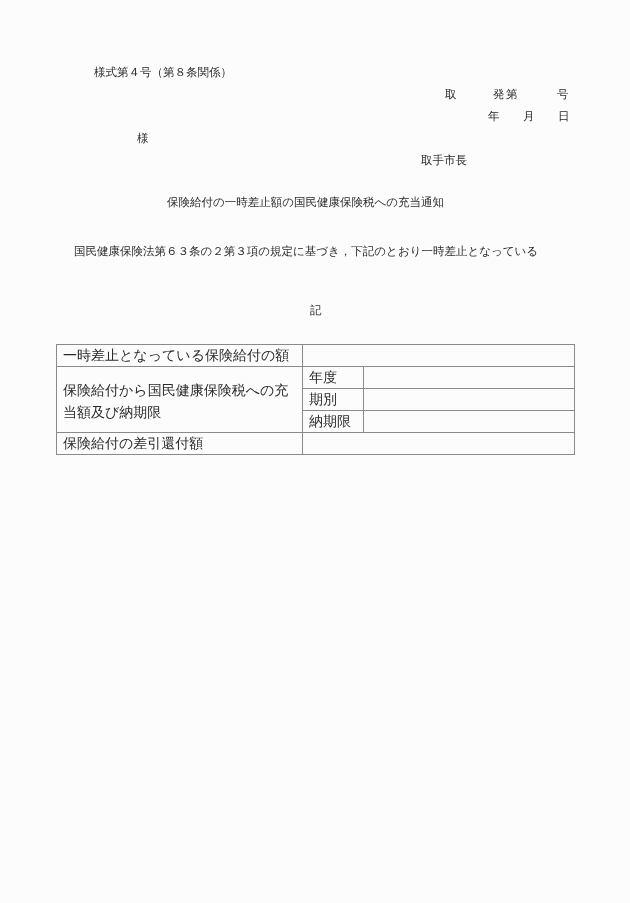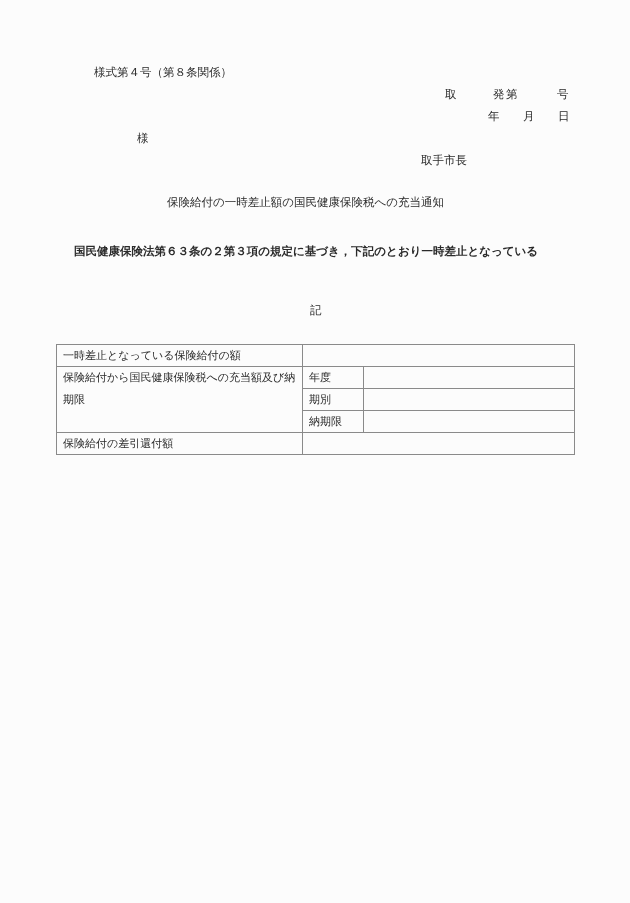--- a/index.html
+++ b/index.html
@@ -18,39 +18,39 @@
   #issue-line span { position: absolute; top: 0; }
   #date-line { left: 488px; top: 111px; }
   #date-line span { position: absolute; top: 0; }
   #addressee { left: 137px; top: 133px; }
   #sender { left: 421px; top: 155px; }
   #doc-title { left: 167px; top: 197px; font-family: Liberation Mono, monospace; }
   #body-text {
     left: 62px; top: 240px;
     white-space: normal; width: 520px; line-height: 22px;
   }
-  #body-text .indent { padding-left: 12px; font-weight: bold; }
+  #body-text .indent { padding-left: 12px; }
   #ki { left: 310px; top: 305px; }
 
   table.grid {
     position: absolute; left: 56px; top: 344px;
     width: 518px;
     border-collapse: collapse;
     table-layout: fixed;
   }
   table.grid td {
     border: 1px solid #8a8a8a;
     height: 21px;
     padding: 0 6px;
     vertical-align: middle;
-    font-size: 11px;
+    font-size: 14px;
     line-height: 21px;
     white-space: nowrap;
   }
-  table.grid td.wrap { white-space: normal; vertical-align: top; line-height: 22px; padding-top: 0; }
+  table.grid td.wrap { white-space: normal; vertical-align: top; line-height: 22px; padding-top: 12px; }
   table.grid td.val { padding: 0; }
 </style>
 </head>
 <body>
 
 <div class="abs" id="form-number">様式第４号（第８条関係）</div>
 
 <div class="abs" id="issue-line">
   <span style="left:0">取</span>
   <span style="left:48px">発</span>

